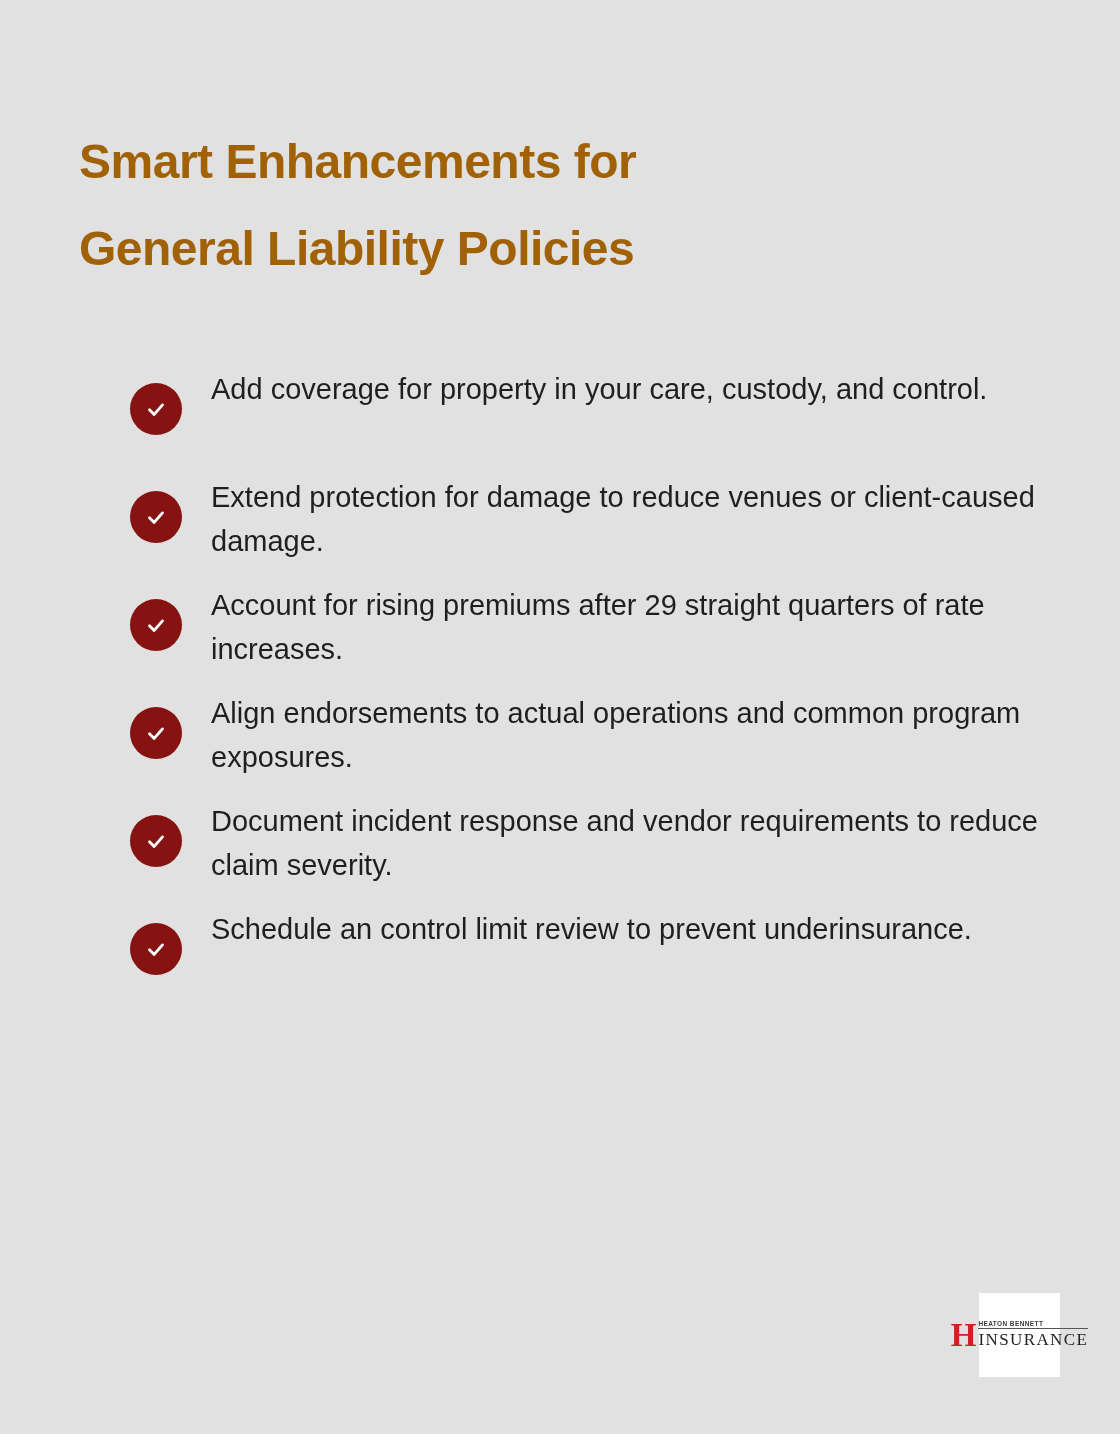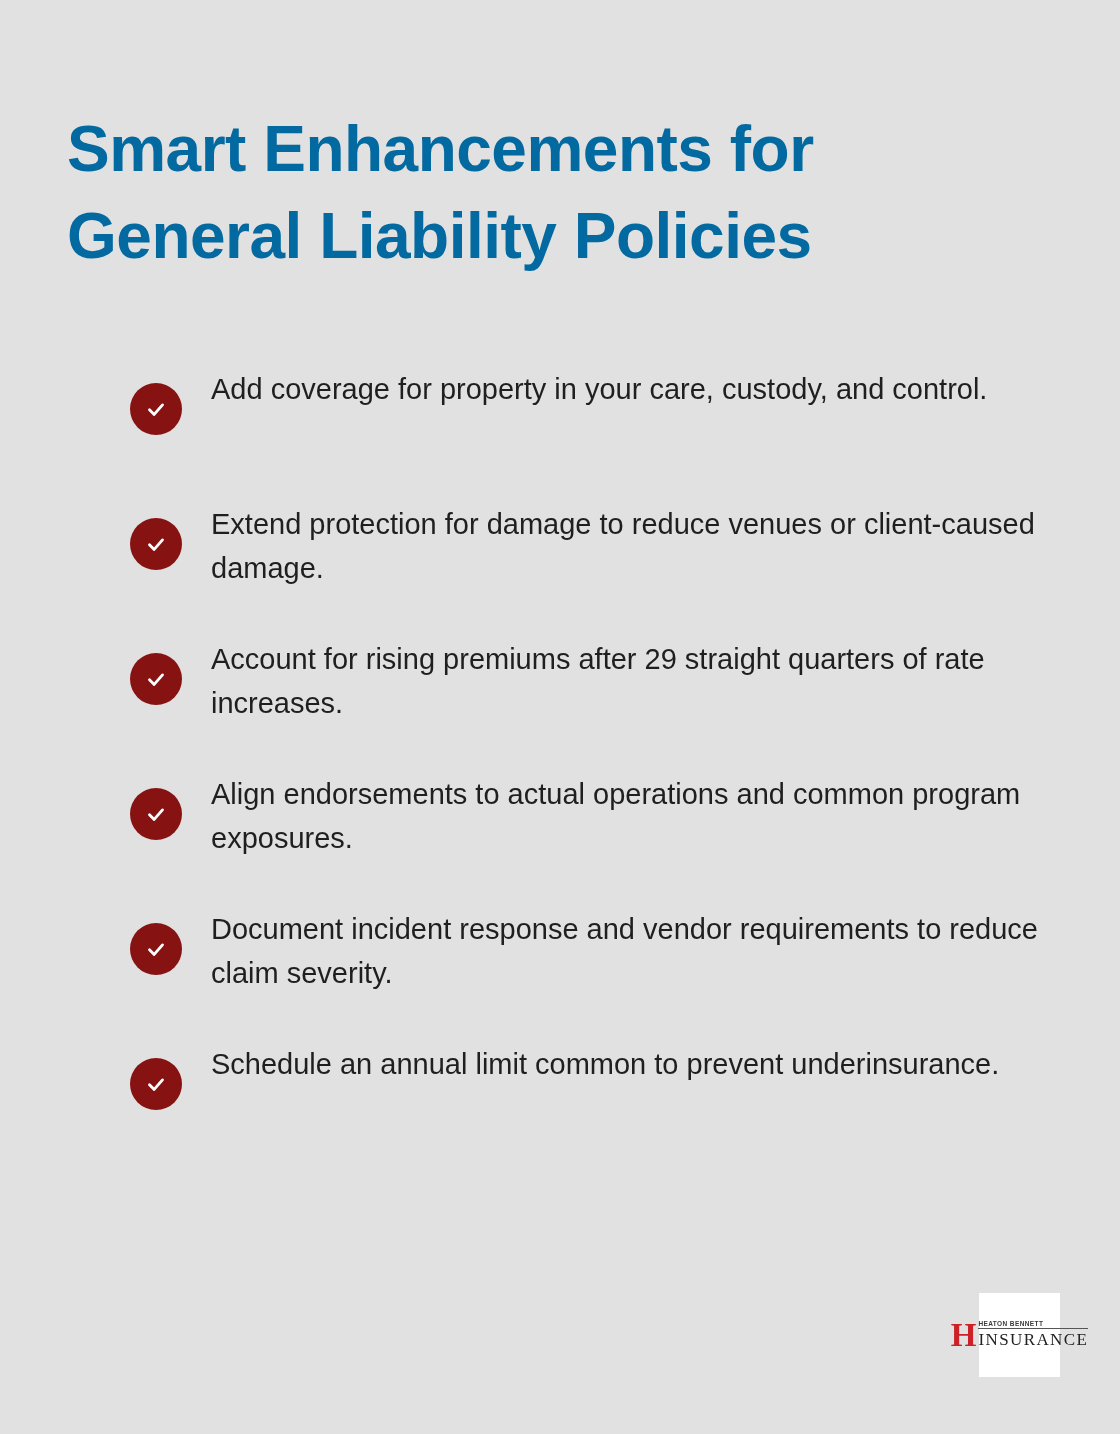--- a/index.html
+++ b/index.html
@@ -16,40 +16,40 @@
   }
   .canvas {
     position: absolute;
     inset: 0;
   }
   
   .title {
     position: absolute;
     left: 63px;
     top: 102px;
-    margin: 4px;
-    font-size: 64px;
+    margin: 16px;
+    font-size: 48px;
     line-height: 87px;
     font-weight: 700;
-    color: #0369a1;
+    color: #a16207;
     letter-spacing: -0.5px;
   }
   .title span { display: block; }
   
   .checklist {
     position: absolute;
     left: 130px;
     top: 367px;
     width: 930px;
     margin: 0;
     padding: 0;
     list-style: none;
     display: flex;
     flex-direction: column;
-    row-gap: 47px;
+    row-gap: 20px;
   }
   .check-item {
     display: flex;
     align-items: flex-start;
     min-height: 88px;
   }
   .check-badge {
     flex: 0 0 52px;
     width: 52px;
     height: 52px;
@@ -175,21 +175,21 @@
       </span>
       <p class="check-text">Document incident response and vendor requirements to reduce claim severity.</p>
     </li>
 
     <li class="check-item">
       <span class="check-badge">
         <svg viewBox="0 0 24 24" fill="none">
             <path d="M6 12.6 L10.3 17 L18 8.2" stroke="#ffffff" stroke-width="2.6" stroke-linecap="round" stroke-linejoin="round"></path>
           </svg>
       </span>
-      <p class="check-text">Schedule an annual limit common to prevent underinsurance.</p>
+      <p class="check-text">Schedule an control limit review to prevent underinsurance.</p>
     </li>
 
   </ul>
 
   <div class="logo-box">
     <div class="logo-inner">
       <span class="logo-monogram">H</span>
       <span class="logo-words">
         <span class="logo-top">HEATON BENNETT</span>
         <span class="logo-bottom">INSURANCE</span>

